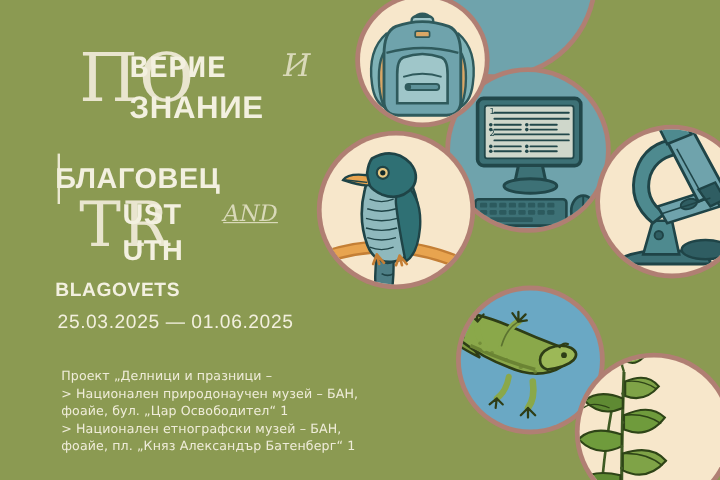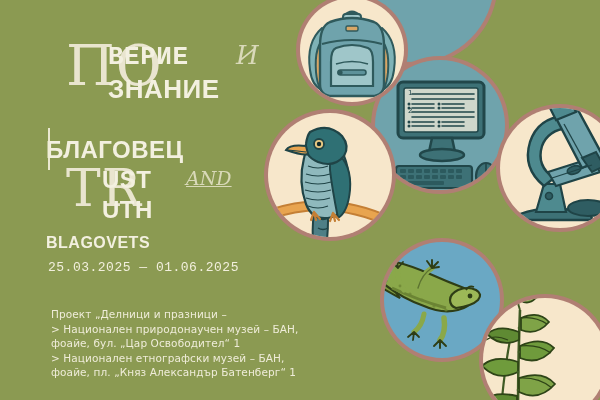--- a/index.html
+++ b/index.html
@@ -79,22 +79,22 @@
   }
   #tr { left:0px; top:4px; font-size:52px; line-height:52px; }
   #ust { left:56px; top:10px; font-size:24px; line-height:24px;text-align:center; }
   #and { left:140px; top:8px; font-size:19px; line-height:24px;text-decoration:underline; }
   #uth { left:56px; top:40px; font-size:24px; line-height:24px; }
   #blagovets { left:0px; top:74px; font-size:16px; line-height:22px; }
 
   
   .dates {
     position:absolute; left:2px; top:260px;
-    font-family:Liberation Mono, monospace;
-    font-size:13px;
+    font-family:Liberation Sans, sans-serif;
+    font-size:16px;
     letter-spacing:0.5px;
     color:#f2efdd;
     white-space:nowrap;
   }
 
   
   .body-text {
     position:absolute;
     left:5px; top:307px;
     width:282px;

